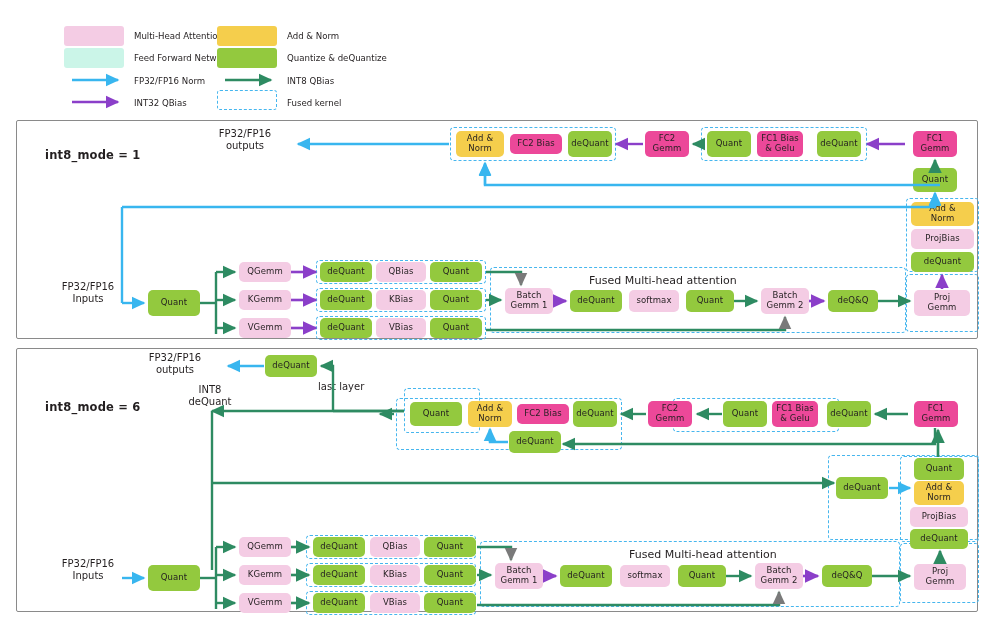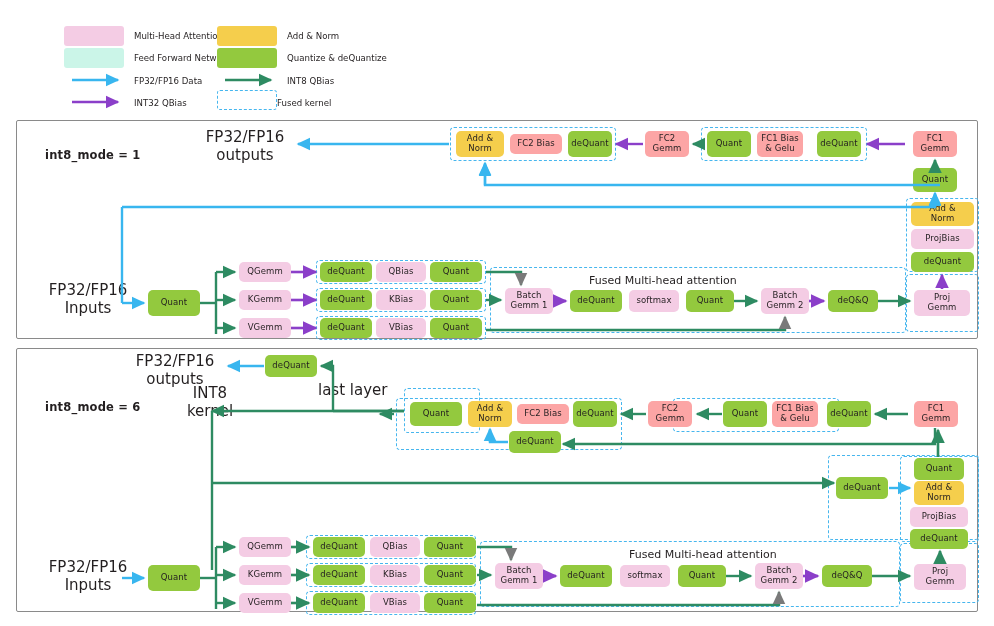--- a/index.html
+++ b/index.html
@@ -8,32 +8,32 @@
 
   
   .abs{position:absolute;box-sizing:border-box;}
 
   
   .node{position:absolute;box-sizing:border-box;border-radius:5px;
         display:flex;align-items:center;justify-content:center;text-align:center;
         font-size:8.5px;line-height:1.12;letter-spacing:.1px;color:#231f20;
         padding:1px 2px;}
   .n-pink{background:#f4cce4;}
-  .n-mint{background:#fca5a5;}
+  .n-mint{background:#ec4899;}
   .n-green{background:#93c93e;}
   .n-orange{background:#f5ce4c;}
 
   
   .fused{position:absolute;box-sizing:border-box;border:1.6px dashed #46b6ee;border-radius:4px;background:transparent;}
 
   
   .panel{position:absolute;box-sizing:border-box;border:1px solid #8a8a8a;background:#fff;border-radius:2px;}
 
   
-  .lbl{position:absolute;font-size:15px;line-height:1.2;color:#231f20;text-align:center;}
+  .lbl{position:absolute;font-size:10px;line-height:1.2;color:#231f20;text-align:center;}
   .lbl-bold{font-weight:normal;}
   .mode-lbl{position:absolute;font-size:11.5px;font-weight:bold;color:#231f20;letter-spacing:.2px;}
   .fused-title{position:absolute;font-size:11px;color:#231f20;white-space:nowrap;}
 
   
   .legend{position:absolute;}
   .lg-swatch{position:absolute;border-radius:3px;}
   .lg-text{position:absolute;font-size:8.6px;color:#231f20;white-space:nowrap;}
   .lg-dash{position:absolute;border:1.6px dashed #46b6ee;border-radius:3px;}
 
@@ -52,26 +52,26 @@
 
     <div class="lg-swatch abs" style="left:64px;top:48px;width:60px;height:20px;background:#cbf5e8;"></div>
     <div class="lg-text" style="left:134px;top:53px;">Feed Forward Network</div>
 
     <div class="lg-swatch abs" style="left:217px;top:26px;width:60px;height:20px;background:#f5ce4c;"></div>
     <div class="lg-text" style="left:287px;top:31px;">Add &amp; Norm</div>
 
     <div class="lg-swatch abs" style="left:217px;top:48px;width:60px;height:20px;background:#93c93e;"></div>
     <div class="lg-text" style="left:287px;top:53px;">Quantize &amp; deQuantize</div>
 
-    <div class="lg-text" style="left:134px;top:76px;">FP32/FP16 Data</div>
+    <div class="lg-text" style="left:134px;top:76px;">FP32/FP16 Norm</div>
     <div class="lg-text" style="left:287px;top:76px;">INT8 QBias</div>
     <div class="lg-text" style="left:134px;top:98px;">INT32 QBias</div>
 
     <div class="lg-dash abs" style="left:217px;top:90px;width:60px;height:20px;"></div>
-    <div class="lg-text" style="left:277px;top:98px;">Fused kernel</div>
+    <div class="lg-text" style="left:287px;top:98px;">Fused kernel</div>
   </div>
 
   <div class="panel" style="left:16px;top:120px;width:962px;height:219px;"></div>
 
   <div class="mode-lbl" style="left:45px;top:148px;">int8_mode = 1</div>
 
   <div class="lbl" style="left:190px;top:128px;width:110px;white-space:pre;">FP32/FP16
 outputs</div>
 
   <div class="lbl" style="left:33px;top:281px;width:110px;white-space:pre;">FP32/FP16
@@ -137,21 +137,21 @@
   <div class="node n-green" style="left:828px;top:290px;width:50px;height:22px;">deQ&amp;Q</div>
 
   <div class="panel" style="left:16px;top:348px;width:962px;height:264px;"></div>
 
   <div class="mode-lbl" style="left:45px;top:400px;">int8_mode = 6</div>
 
   <div class="lbl" style="left:120px;top:352px;width:110px;white-space:pre;">FP32/FP16
 outputs</div>
 
   <div class="lbl" style="left:170px;top:384px;width:80px;white-space:pre;">INT8
-kernel</div>
+deQuant</div>
 
   <div class="lbl lbl-bold" style="left:318px;top:381px;width:80px;text-align:left;">last layer</div>
 
   <div class="lbl" style="left:33px;top:558px;width:110px;white-space:pre;">FP32/FP16
 Inputs</div>
 
   <div class="fused" style="left:396px;top:398px;width:226px;height:52px;"></div>
   <div class="fused" style="left:673px;top:398px;width:166px;height:34px;"></div>
   <div class="fused" style="left:828px;top:455px;width:151px;height:85px;"></div>
   <div class="fused" style="left:900px;top:456px;width:79px;height:86px;"></div>

